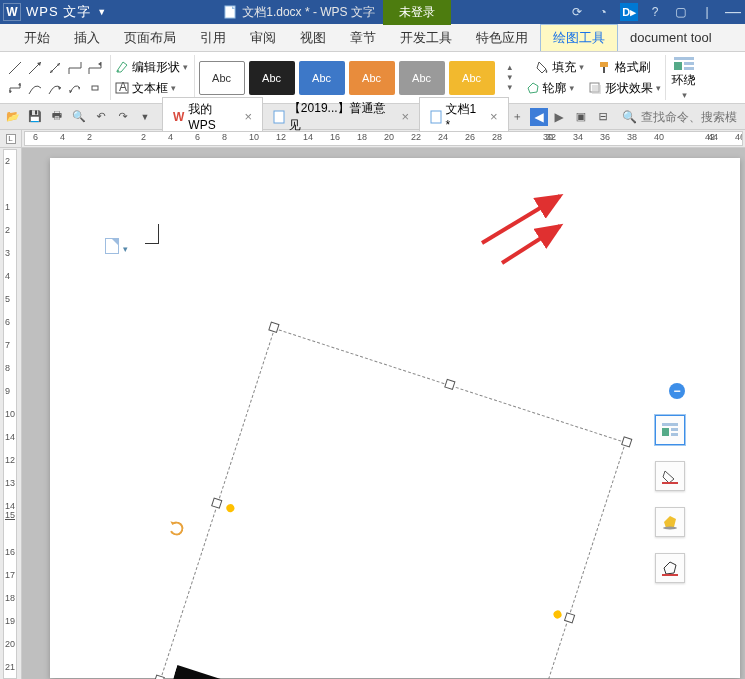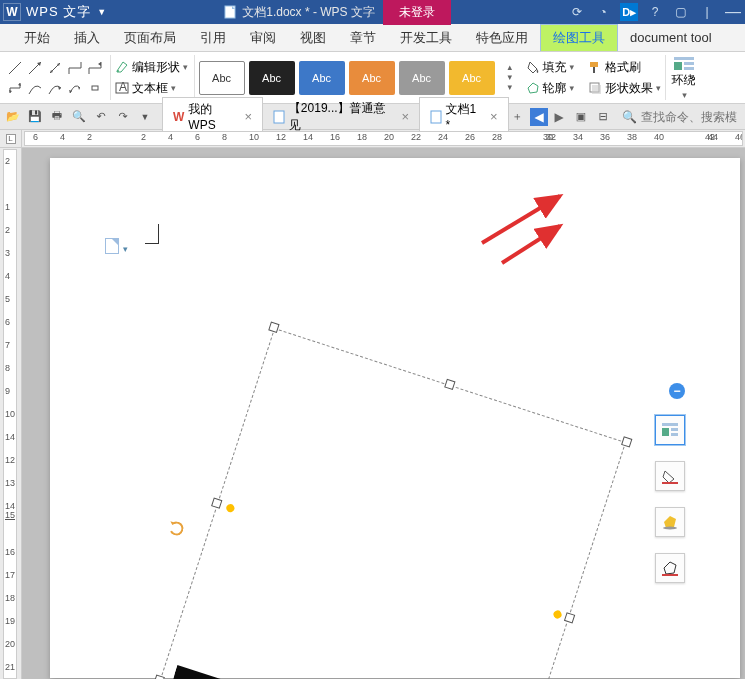--- a/index.html
+++ b/index.html
@@ -5,43 +5,43 @@
     * { margin: 0; padding: 0; box-sizing: border-box; font-family: "Microsoft YaHei", sans-serif; font-size: 12px; }
     body { width: 745px; height: 679px; overflow: hidden; background: #fff; }
     
     .titlebar { height: 24px; background: #2a5699; display: flex; align-items: center; padding: 0 3px; color: #fff; }
     .titlebar .w-logo { width: 18px; height: 18px; background: #2a5699; color: #fff; display: flex; align-items: center; justify-content: center; font-weight: bold; border: 1px solid rgba(255,255,255,0.3); }
     .titlebar-title { margin-left: 5px; font-size: 13px; letter-spacing: 1px; }
     .titlebar .dd { margin-left: 6px; font-size: 9px; }
     .titlebar-center { flex: 1; display: flex; align-items: center; justify-content: center; position: relative; }
     .doc-icon { width: 14px; height: 14px; margin-right: 5px; display:inline-block; }
     .doc-name { color: #e6e6e6; }
-    .login-btn { background: #be185d; color: #fff; padding: 4px 16px; margin-left: 8px; }
+    .login-btn { background: #4d7c0f; color: #fff; padding: 4px 16px; margin-left: 8px; }
     .titlebar-right { display: flex; align-items: center; gap: 8px; }
     .tb-icon { width: 18px; height: 18px; display: flex; align-items: center; justify-content: center; color: #cde; cursor: pointer; }
     .tb-icon.blue { background: #0078d4; color:#fff; font-weight:bold; font-size:11px; }
     .tb-icon.min { font-size: 16px; }
     
     .menubar { height: 28px; background: #f3f3f3; border-bottom: 1px solid #d0d0d0; display: flex; align-items: stretch; padding-left: 12px; }
     .menu-item { padding: 0 12px; display: flex; align-items: center; cursor: pointer; color: #333; font-size: 13px; }
-    .menu-item.active { background: #bef264; color: #1a73e8; border: 1px solid #a0c0e0; border-bottom: none; }
+    .menu-item.active { background: #fef9c3; color: #1a73e8; border: 1px solid #a0c0e0; border-bottom: none; }
     .menu-item.drawing { color: #1a73e8; }
     
     .ribbon { height: 52px; background: #fff; border-bottom: 1px solid #d0d0d0; display: flex; align-items: center; padding: 3px 6px; gap: 4px; }
     .ribbon-group { display: flex; flex-direction: column; gap: 2px; border-right: 1px solid #e0e0e0; padding-right: 6px; height: 100%; justify-content: center; }
     .line-icons { display: grid; grid-template-columns: repeat(5, 18px); gap: 2px; }
     .line-ico { width: 18px; height: 18px; display: flex; align-items: center; justify-content: center; }
     .shape-tools { display: flex; flex-direction: column; gap: 4px; font-size: 12px; }
     .shape-tool { display: flex; align-items: center; gap: 3px; cursor: pointer; }
     .style-gallery { display: flex; gap: 4px; align-items: center; }
     .style-box { width: 46px; height: 34px; display: flex; align-items: center; justify-content: center; color: #fff; font-size: 11px; border-radius: 2px; cursor: pointer; }
     .style-box.outline { color: #333; border: 1px solid #888; background: #fff; }
     .gallery-exp { display:flex; flex-direction:column; gap:3px; margin-left:3px;}
     .gallery-exp span{ width:11px; height:7px; color:#666; font-size:9px; line-height:7px;}
-    .format-tools { display: flex; flex-direction: column; gap: 4px; font-size: 12px; padding-left: 3px; }
+    .format-tools { display: flex; flex-direction: column; gap: 4px; font-size: 12px; padding-left: 3px; align-items: center; }
     .format-tool { display: flex; align-items: center; gap: 3px; cursor: pointer; }
     .wrap-group { display: flex; flex-direction: column; align-items: center; gap: 1px; cursor: pointer; }
     
     .tabbar { height: 26px; background: #e8e8e8; border-bottom: 1px solid #ccc; display: flex; align-items: center; padding: 0 4px; gap:4px; }
     .tb-btn { width: 18px; height: 18px; display: flex; align-items: center; justify-content: center; cursor: pointer; color:#555; font-size:11px;}
     .tb-btn.o { color:#d97f2e; }
     .tabbar .tabs { display: flex; align-items: center; margin-left: 4px; flex:1;}
     .tab { padding: 3px 10px; display: flex; align-items: center; gap: 4px; cursor: pointer; font-size: 12px; }
     .tab.wps { background: #fff; border: 1px solid #ccc; border-bottom-color:#fff; }
     .tab .x { color: #888; margin-left: 3px; font-size: 13px; }

